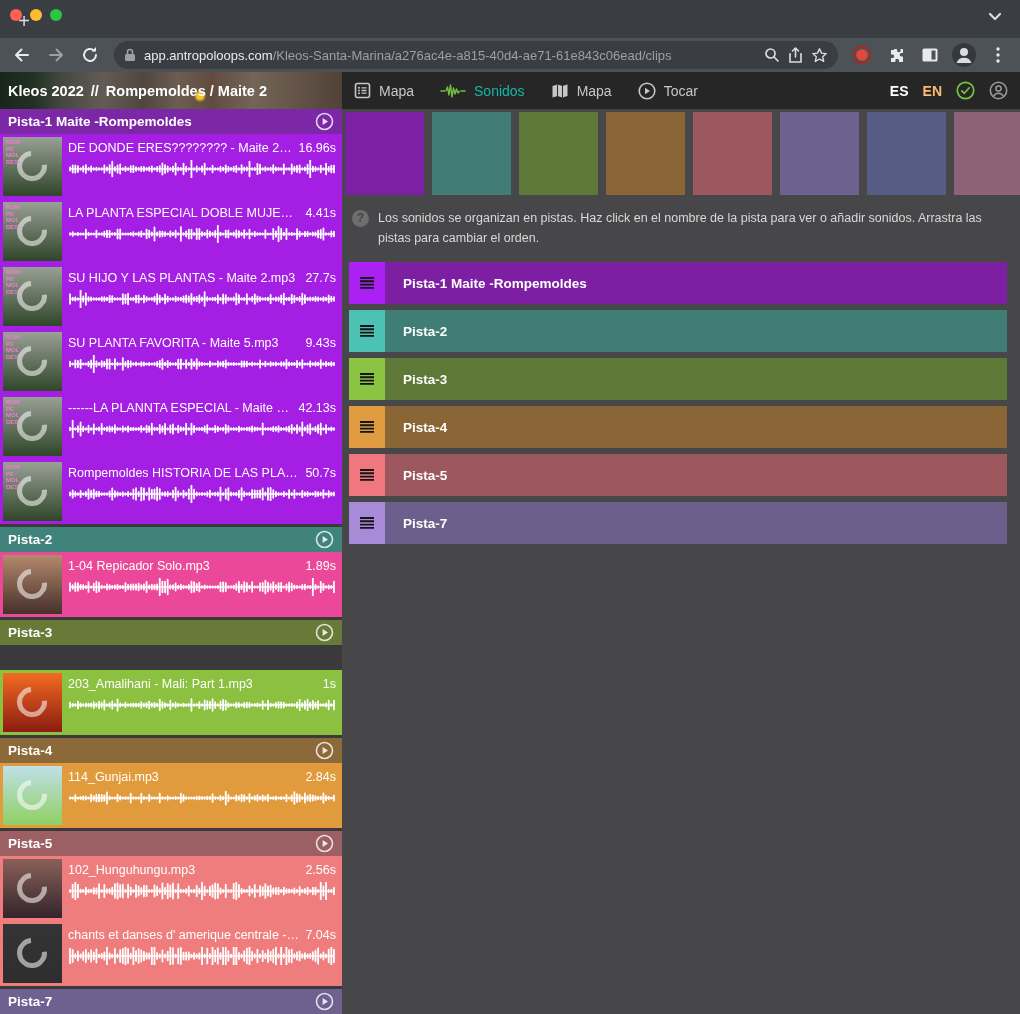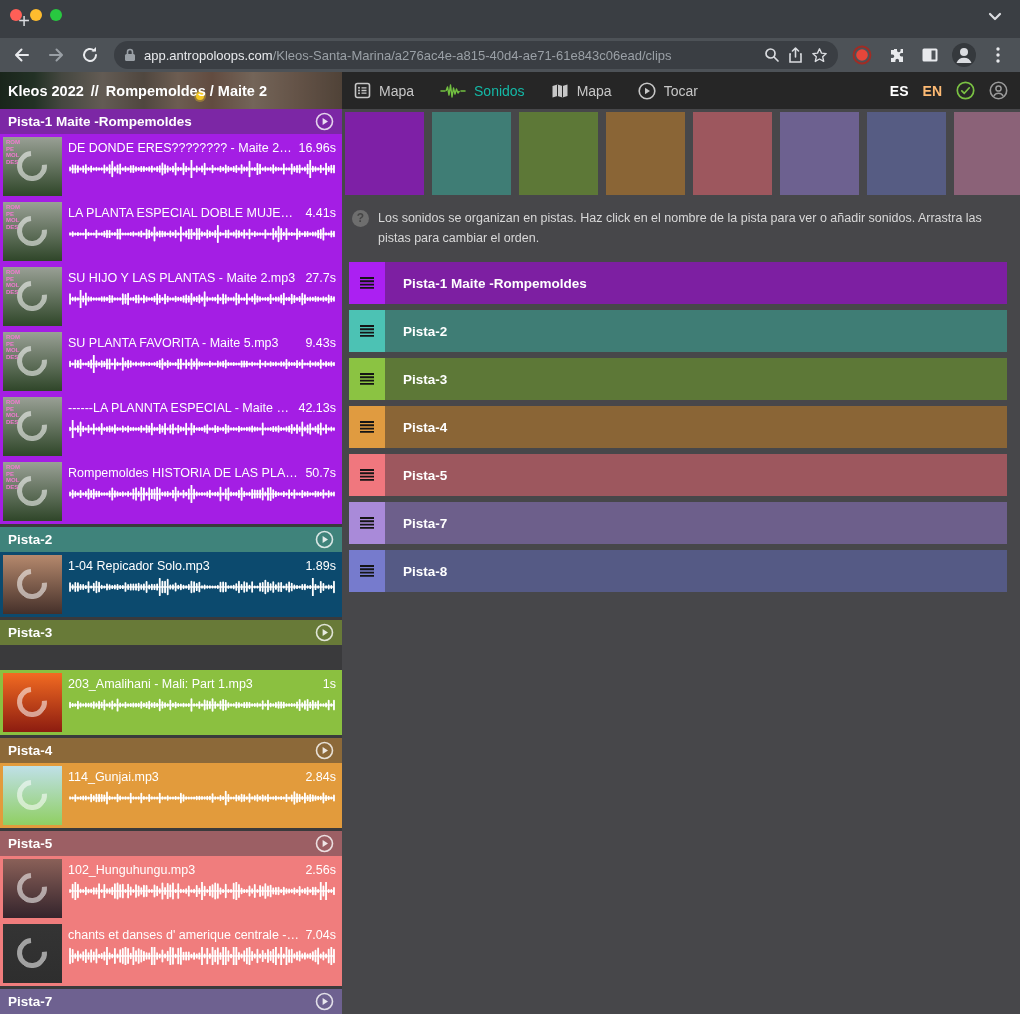--- a/index.html
+++ b/index.html
@@ -379,21 +379,21 @@
         <section class="track-section">
           <header class="track-header" style="background: rgb(63, 131, 123);">
             <span class="thname">Pista-2</span>
             <span class="playbtn">
               <svg width="19" height="19" viewBox="0 0 19 19">
                 <circle cx="9.5" cy="9.5" r="8" stroke="rgba(255,255,255,.8)" stroke-width="1.6" fill="none"></circle>
                 <path d="M7.6 6 L13 9.5 L7.6 13z" fill="rgba(255,255,255,.85)"></path>
               </svg>
             </span>
           </header>
-          <div class="clips" style="background: #0c4a6e;">
+          <div class="clips" style="background: #ec4899;">
 
               <div class="clip" style="--c1: #b5896d; --c2: #45302a;">
                 <div class="thumb">
                   <div class="ring"></div>
                   <span class="tlabel"></span>
                 </div>
                 <div class="clip-main">
                   <div class="clip-row1">
                     <span class="clip-title">1-04 Repicador Solo.mp3</span>
                     <span class="clip-dur">1.89s</span>
@@ -642,28 +642,18 @@
             <div class="handle" style="background: rgb(169, 138, 217);">
               <svg width="16" height="14" viewBox="0 0 16 14">
                 <path d="M1 2 h14 M1 5.3 h14 M1 8.6 h14 M1 11.9 h14" stroke="#151515" stroke-width="1.9"></path>
               </svg>
             </div>
             <div class="rowbody" style="background: rgb(109, 95, 139);">
               <span>Pista-7</span>
             </div>
           </div>
 
-          <div class="trackrow">
-            <div class="handle" style="background: rgb(118, 123, 205);">
-              <svg width="16" height="14" viewBox="0 0 16 14">
-                <path d="M1 2 h14 M1 5.3 h14 M1 8.6 h14 M1 11.9 h14" stroke="#151515" stroke-width="1.9"></path>
-              </svg>
-            </div>
-            <div class="rowbody" style="background: rgb(85, 90, 133);">
-              <span>Pista-8</span>
-            </div>
-          </div>
 
         </div>
     </main>
 
   </div>
 </div>
 
 </body></html>

